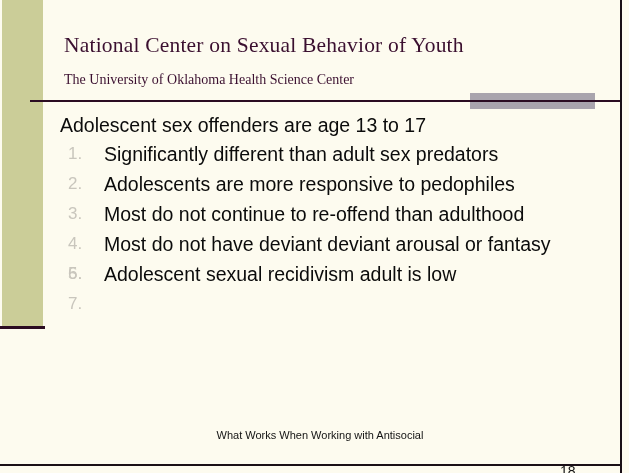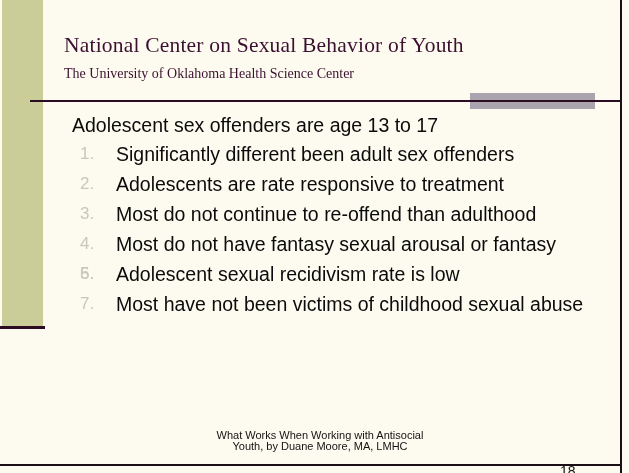--- a/index.html
+++ b/index.html
@@ -63,21 +63,21 @@
     line-height: 25px;
     color: #3b1030;
     letter-spacing: 0.2px;
     white-space: nowrap;
   }
   #subtitle {
     font-family: "Liberation Serif", serif;
     font-size: 14px;
     line-height: 18px;
     color: #3b1030;
-    margin-top: 7px;
+    margin-top: 13px;
     white-space: nowrap;
   }
   
   #header-rule {
     position: absolute;
     left: 30px;
     top: 100px;
     width: 590px;
     height: 2px;
     background: #2b0c22;
@@ -86,21 +86,21 @@
     position: absolute;
     left: 470px;
     top: 93px;
     width: 125px;
     height: 16px;
     background: #a9a4ad;
   }
   
   #body {
     position: absolute;
-    left: 72px;
+    left: 60px;
     top: 111px;
     width: 545px;
   }
   #lead-line {
     font-size: 19.5px;
     line-height: 28px;
     color: #0b0b0b;
     white-space: nowrap;
   }
   ol#bullet-list {
@@ -158,32 +158,31 @@
     <div id="title">National Center on Sexual Behavior of Youth</div>
     <div id="subtitle">The University of Oklahoma Health Science Center</div>
   </div>
 
   <div id="header-accent-block"></div>
   <div id="header-rule"></div>
 
   <div id="body">
     <div id="lead-line">Adolescent sex offenders are age 13 to 17</div>
     <ol id="bullet-list">
-        <li><span class="num">1.</span><span class="txt">Significantly different been adult sex offenders</span></li>
-        <li><span class="num">2.</span><span class="txt">Adolescents are rate responsive to treatment</span></li>
+        <li><span class="num">1.</span><span class="txt">Significantly different than adult sex predators</span></li>
+        <li><span class="num">2.</span><span class="txt">Adolescents are more responsive to pedophiles</span></li>
         <li><span class="num">3.</span><span class="txt">Most do not continue to re-offend than adulthood</span></li>
-        <li><span class="num">4.</span><span class="txt">Most do not have fantasy sexual arousal or fantasy</span></li>
+        <li><span class="num">4.</span><span class="txt">Most do not have deviant deviant arousal or fantasy</span></li>
         <li><span class="num">5.</span></li>
-        <li><span class="num">6.</span><span class="txt">Adolescent sexual recidivism rate is low</span></li>
-        <li><span class="num">7.</span><span class="txt">Most have not been victims of childhood sexual abuse</span></li>
+        <li><span class="num">6.</span><span class="txt">Adolescent sexual recidivism adult is low</span></li>
+        <li><span class="num">7.</span></li>
       </ol>
   </div>
 
   <div id="footer-text">
     <div>What Works When Working with Antisocial</div>
-    <div>Youth, by Duane Moore, MA, LMHC</div>
   </div>
   <div id="footer-page">18</div>
 
   <div id="border-right"></div>
   <div id="border-bottom"></div>
 
 </div>
 
 </body></html>

